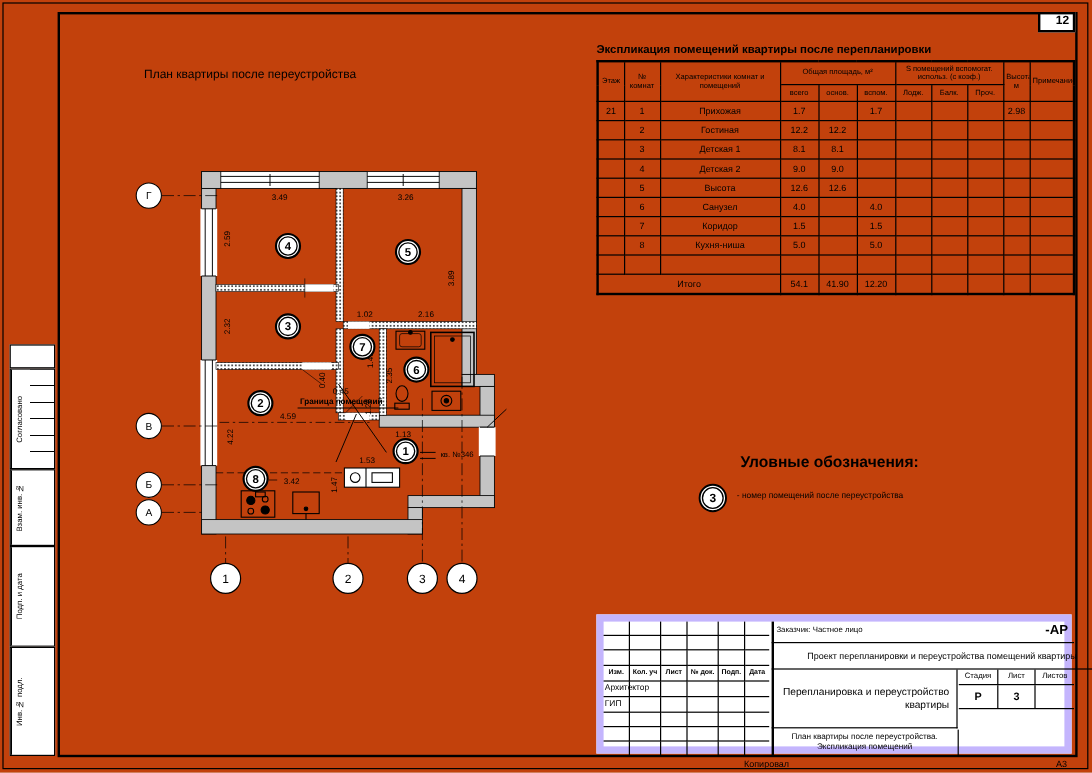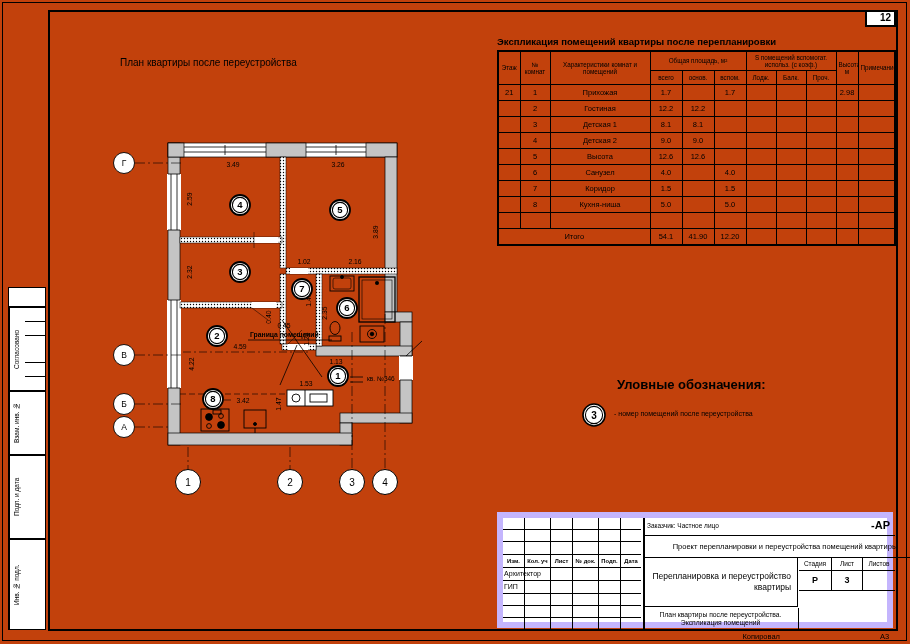--- a/index.html
+++ b/index.html
@@ -580,15 +580,15 @@
       <div class="st-c2">Лист</div>
       <div class="st-c3">Листов</div>
     </div>
     <div class="abs tb-stage-vals">
       <div class="st-c1">Р</div>
       <div class="st-c2">3</div>
       <div class="st-c3"></div>
     </div>
   </div>
 
-  <div class="abs below-frame" style="left:620px;width:160px;text-align:right;">Копировал</div>
+  <div class="abs below-frame" style="left:620px;width:160px;text-align:left;">Копировал</div>
   <div class="abs below-frame" style="left:880px;width:34px;text-align:left;">А3</div>
 </div>
 
 </body></html>

